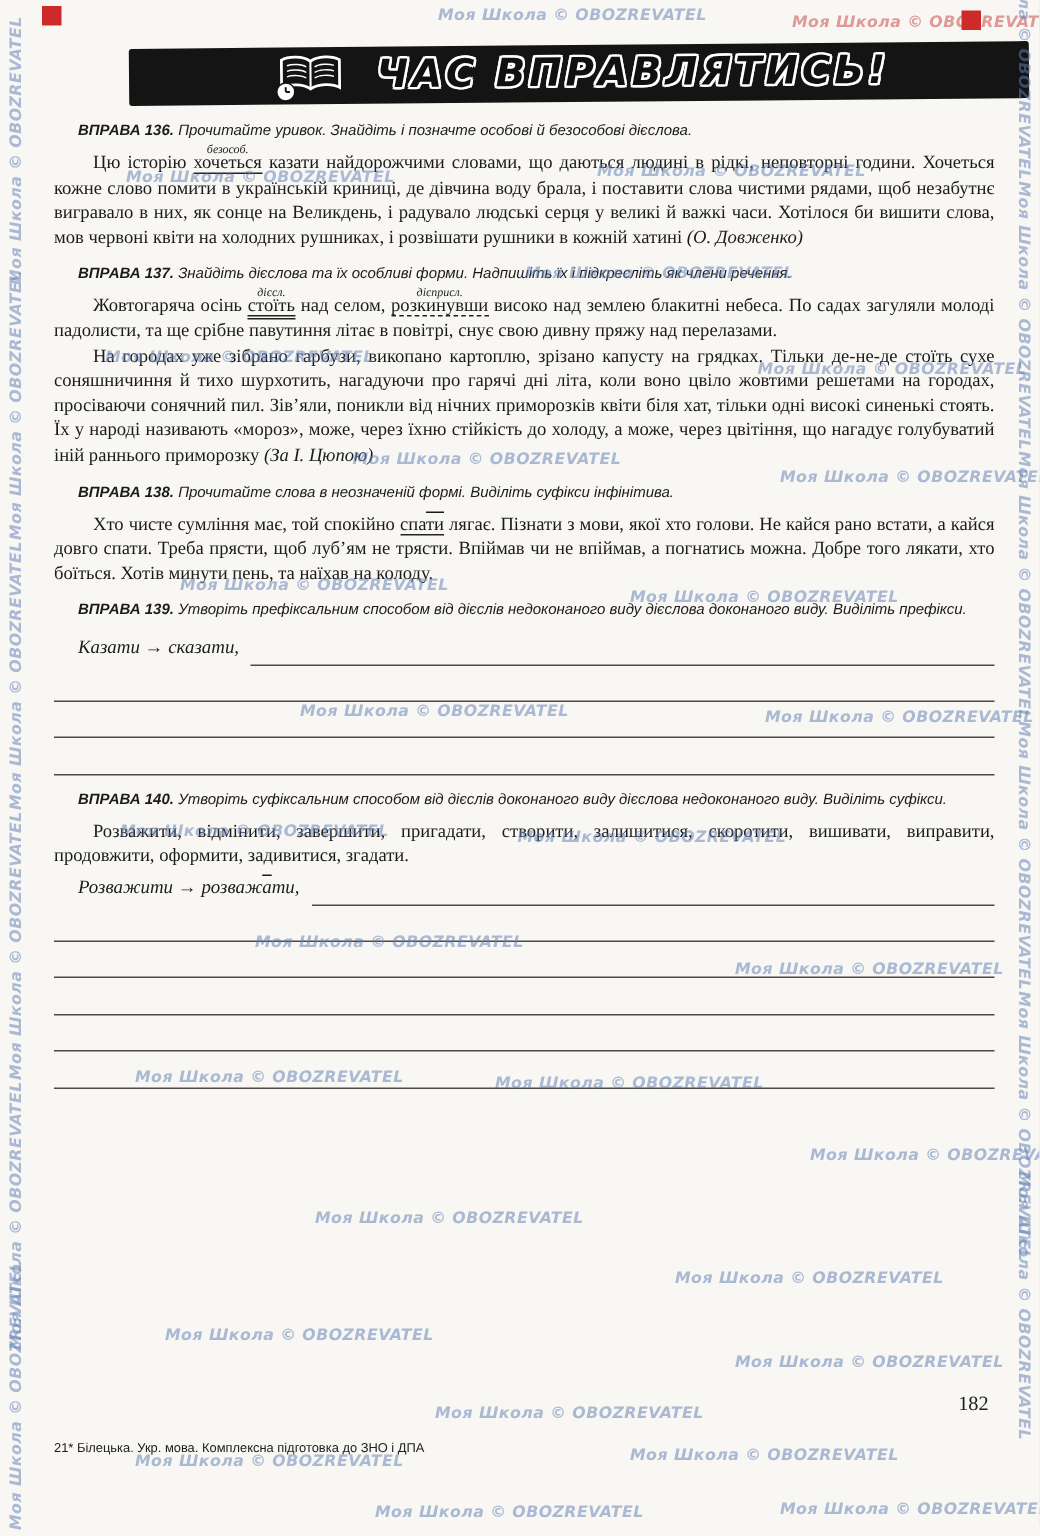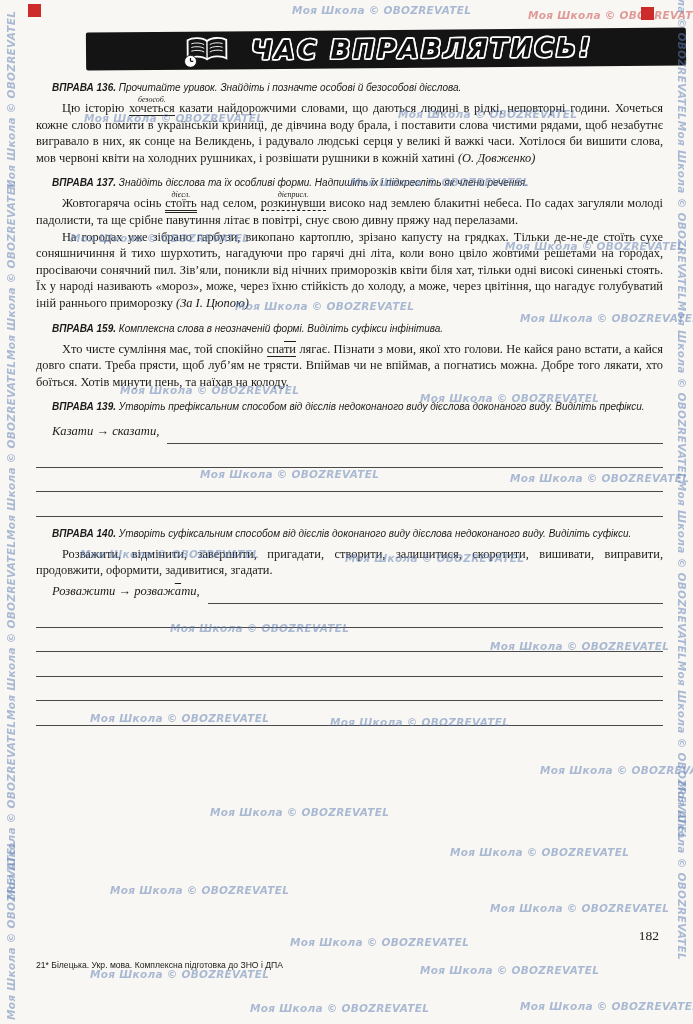--- a/index.html
+++ b/index.html
@@ -153,22 +153,22 @@
     <p class="ex-head"><b class="ex-num">ВПРАВА 137.</b>
       <span>Знайдіть дієслова та їх особливі форми. Надпишіть їх і підкресліть як члени речення.</span></p>
     <p class="body-p"><span>Жовтогаряча осінь</span>
       <span class="annotated"><span class="ann">дієсл.</span><span class="u-double">стоїть</span></span>
       <span>над селом,</span>
       <span class="annotated"><span class="ann">дієприсл.</span><span class="u-dashdot">розкинувши</span></span>
       <span>високо над землею блакитні небеса. По садах загуляли молоді падолисти, та ще срібне павутиння літає в повітрі, снує свою дивну пряжу над перелазами.</span></p>
     <p class="body-p"><span>На городах уже зібрано гарбузи, викопано картоплю, зрізано капусту на грядках. Тільки де-не-де стоїть сухе соняшничиння й тихо шурхотить, нагадуючи про гарячі дні літа, коли воно цвіло жовтими решетами на городах, просіваючи сонячний пил. Зів’яли, поникли від нічних приморозків квіти біля хат, тільки одні високі синенькі стоять. Їх у народі називають «мороз», може, через їхню стійкість до холоду, а може, через цвітіння, що нагадує голубуватий іній раннього приморозку</span>
       <span class="src">(За І. Цюпою)</span></p>
 
-    <p class="ex-head"><b class="ex-num">ВПРАВА 159.</b>
-      <span>Комплексна слова в неозначеній формі. Виділіть суфікси інфінітива.</span></p>
+    <p class="ex-head"><b class="ex-num">ВПРАВА 138.</b>
+      <span>Прочитайте слова в неозначеній формі. Виділіть суфікси інфінітива.</span></p>
     <p class="body-p"><span>Хто чисте сумління має, той спокійно</span>
       <span class="u-solid"><span>спа</span><span class="suffix-over">ти</span></span>
       <span>лягає. Пізнати з мови, якої хто голови. Не кайся рано встати, а кайся довго спати. Треба прясти, щоб луб’ям не трясти. Впіймав чи не впіймав, а погнатись можна. Добре того лякати, хто боїться. Хотів минути пень, та наїхав на колоду.</span></p>
 
     <p class="ex-head"><b class="ex-num">ВПРАВА 139.</b>
       <span>Утворіть префіксальним способом від дієслів недоконаного виду дієслова доконаного виду. Виділіть префікси.</span></p>
     <div class="answer-line">
       <span class="sample">Казати → сказати,</span>
       <span class="line-fill"></span>
     </div>

